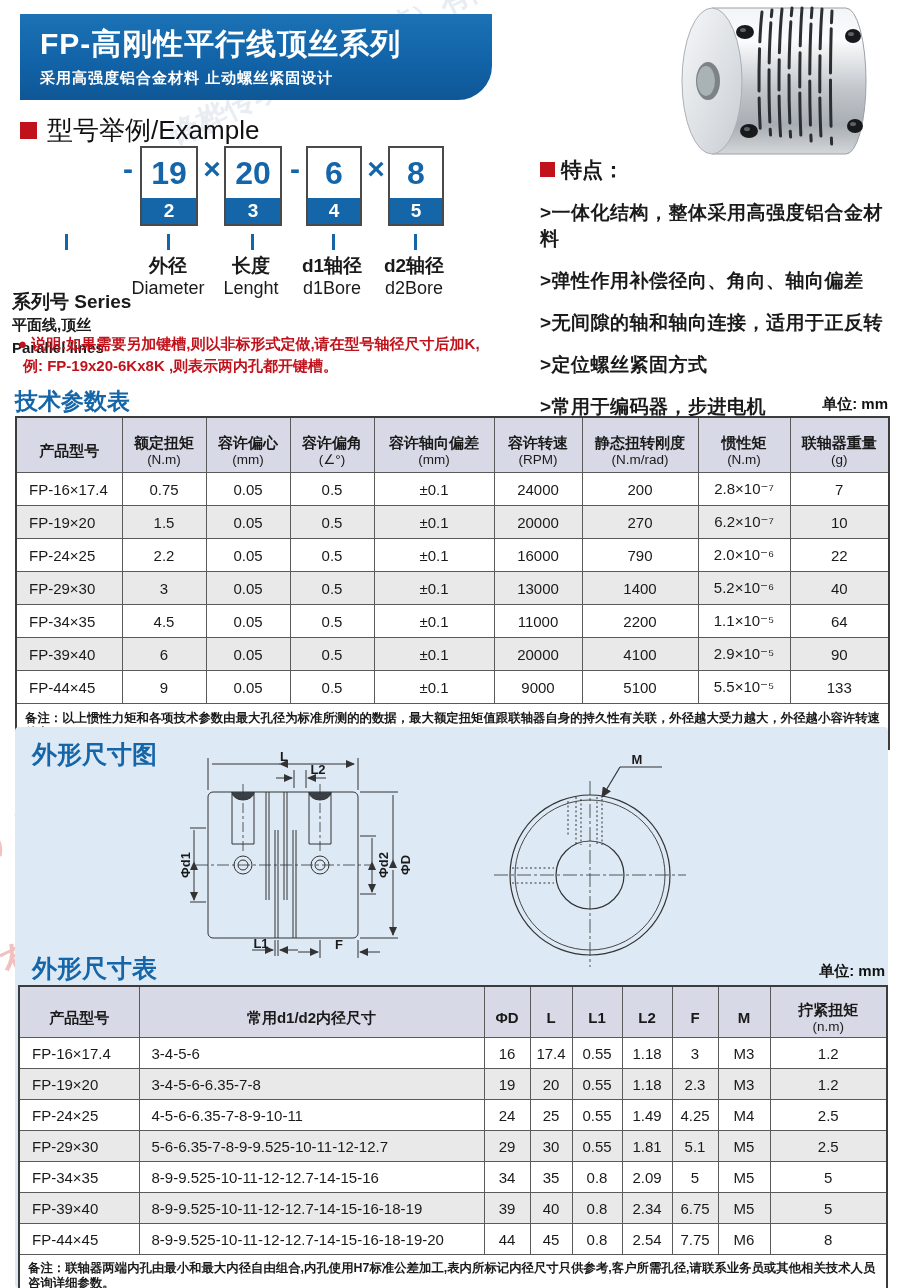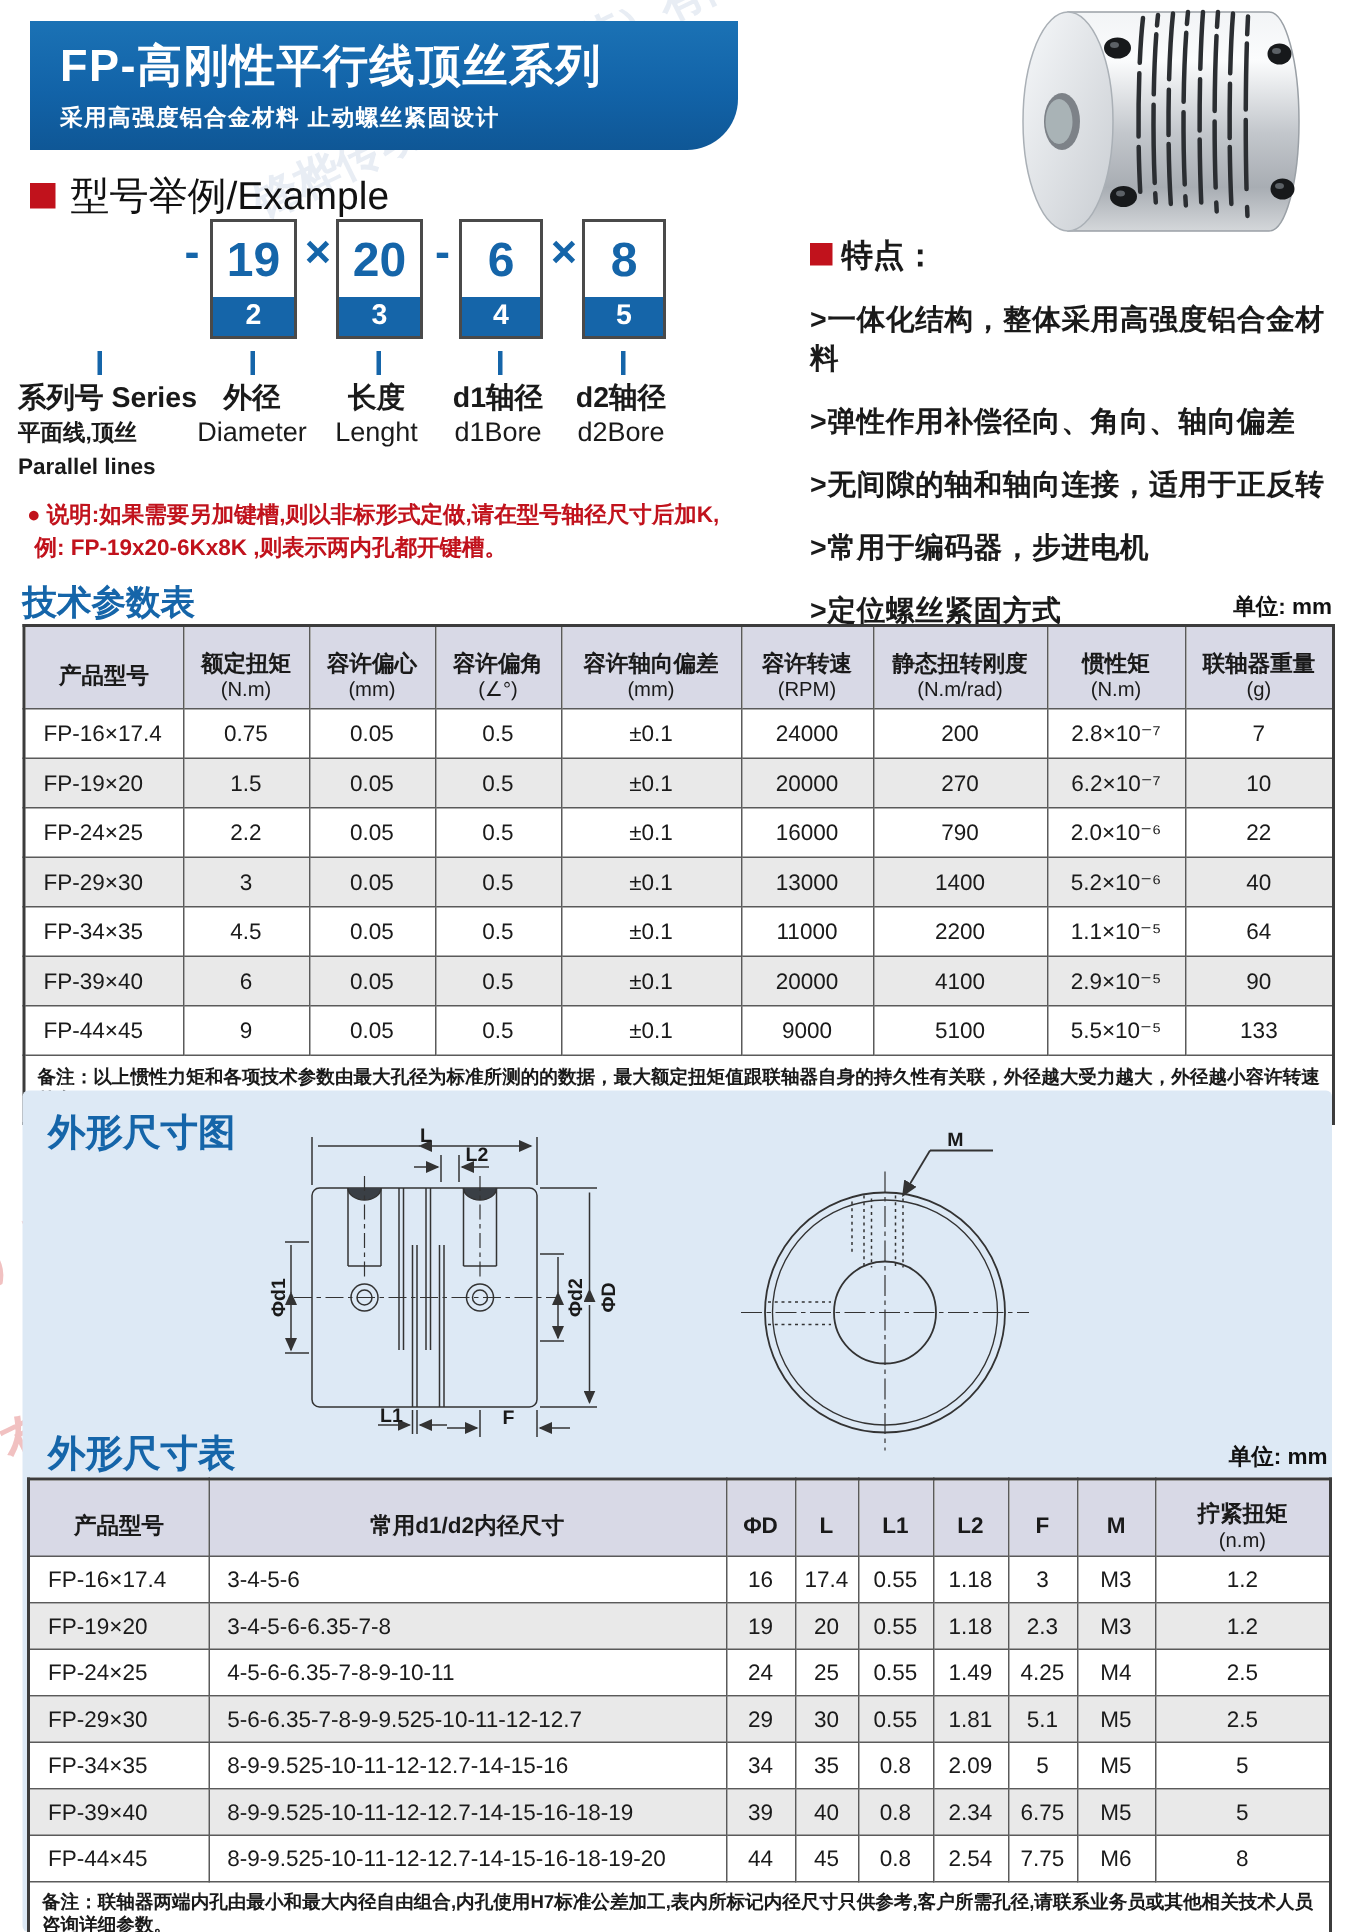--- a/index.html
+++ b/index.html
@@ -153,21 +153,21 @@
     <div class="mval">8</div>
     <div class="mnum">5</div>
   </div>
 
   <div class="mtick" style="left:65px;"></div>
   <div class="mtick" style="left:167px;"></div>
   <div class="mtick" style="left:251px;"></div>
   <div class="mtick" style="left:332px;"></div>
   <div class="mtick" style="left:414px;"></div>
 
-  <div class="mlabel first" style="left:12px;width:135px;">
+  <div class="mlabel first" style="left:12px;width:135px;margin-top:36px;">
     <div class="l1">系列号 Series</div>
     <div class="l2">平面线,顶丝</div>
     <div class="l3" style="font-size:15px;font-weight:bold;">Parallel lines</div>
   </div>
   <div class="mlabel" style="left:118px;width:100px;">
     <div class="l1">外径</div>
     <div class="l2">Diameter</div>
   </div>
   <div class="mlabel" style="left:203px;width:96px;">
     <div class="l1">长度</div>
@@ -188,22 +188,22 @@
   <div class="ind">例: FP-19x20-6Kx8K ,则表示两内孔都开键槽。</div>
 </div>
 
 <div class="features abs">
   <div>
     <span class="redsq" style="width:15px;height:15px;margin-right:6px;"></span><span class="ftitle">特点：</span>
   </div>
   <div class="fitem">&gt;一体化结构，整体采用高强度铝合金材料</div>
   <div class="fitem">&gt;弹性作用补偿径向、角向、轴向偏差</div>
   <div class="fitem">&gt;无间隙的轴和轴向连接，适用于正反转</div>
+  <div class="fitem">&gt;定位螺丝紧固方式</div>
   <div class="fitem">&gt;常用于编码器，步进电机</div>
-  <div class="fitem">&gt;定位螺丝紧固方式</div>
 </div>
 
 <div class="blue-head abs" style="left:15px;top:386px;">技术参数表</div>
 <div class="unit abs" style="left:788px;top:395px;width:100px;text-align:right;">单位: mm</div>
 <table id="tech-table" class="spec abs" style="left:15px;top:416px;width:873px;">
     <colgroup>
       <col style="width: 106px;">
       <col style="width: 84px;">
       <col style="width: 84px;">
       <col style="width: 84px;">

